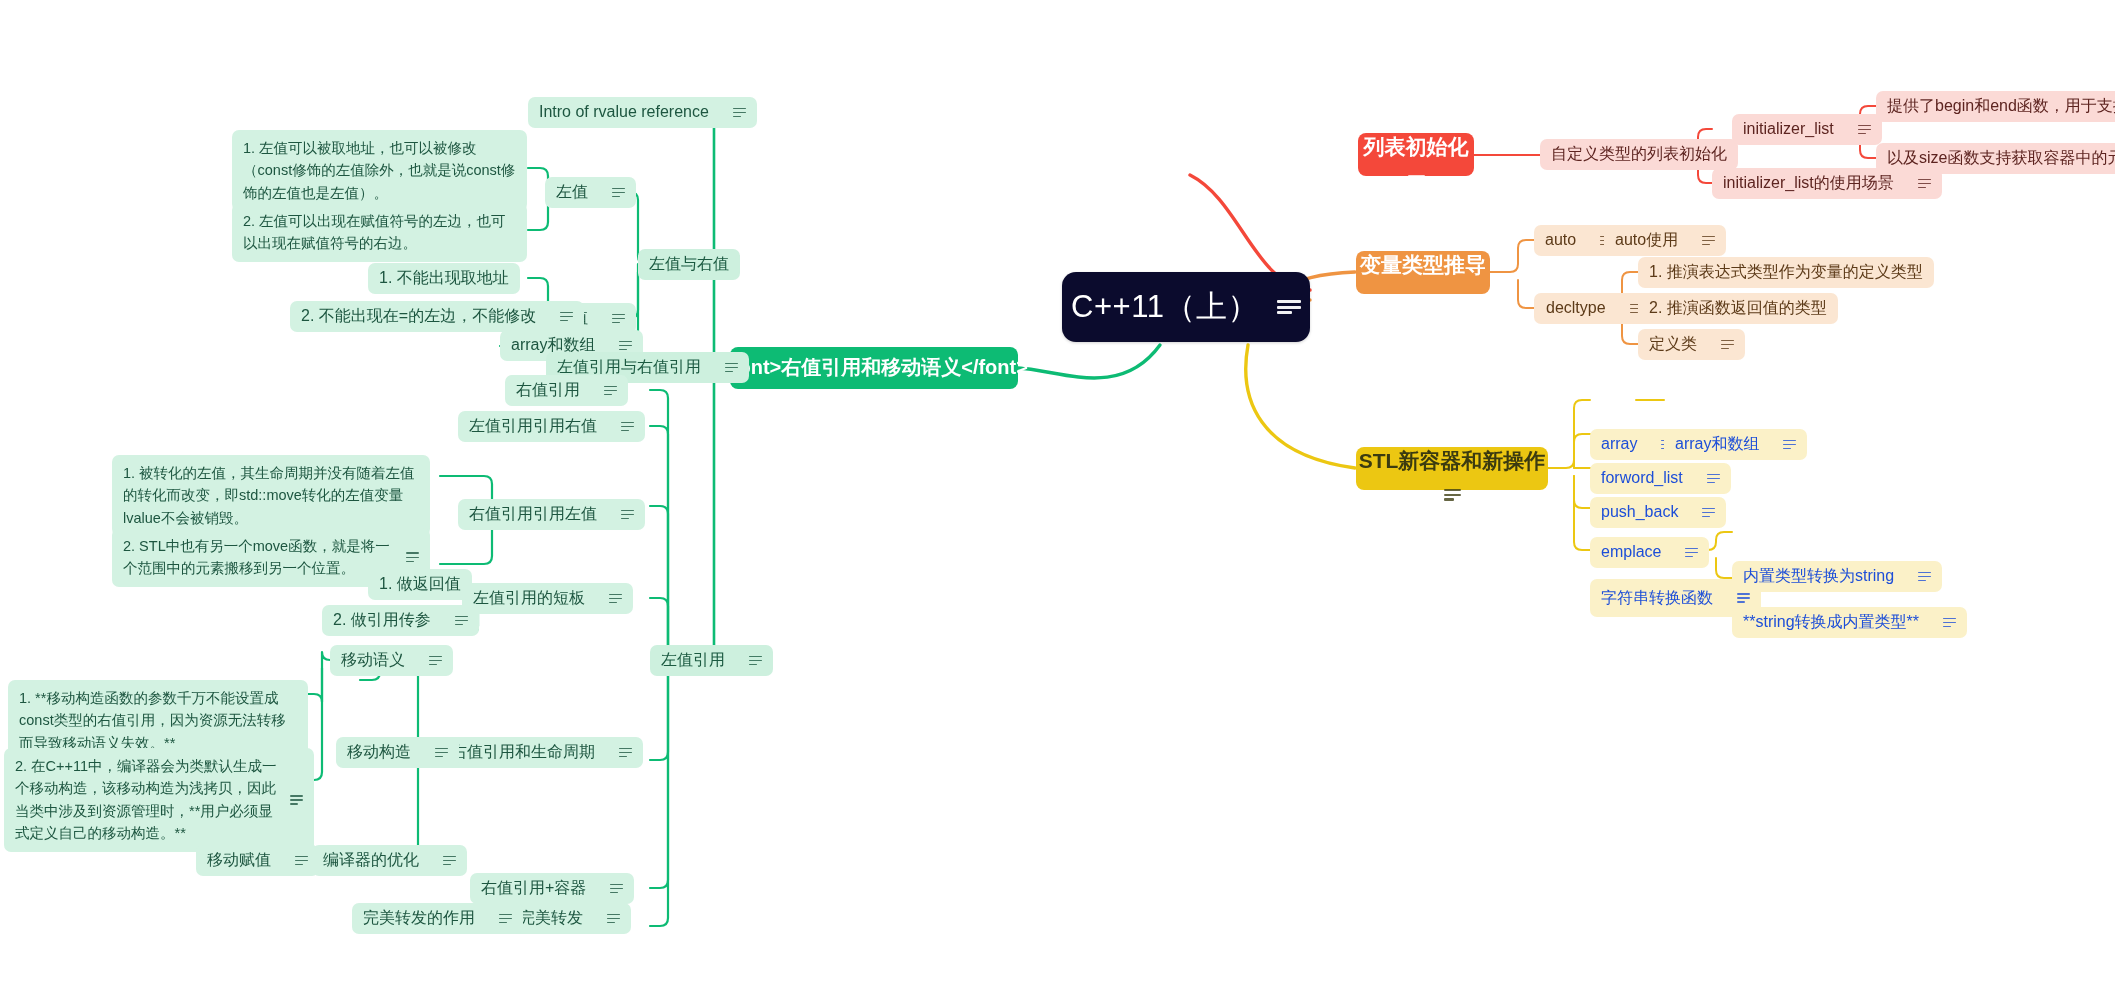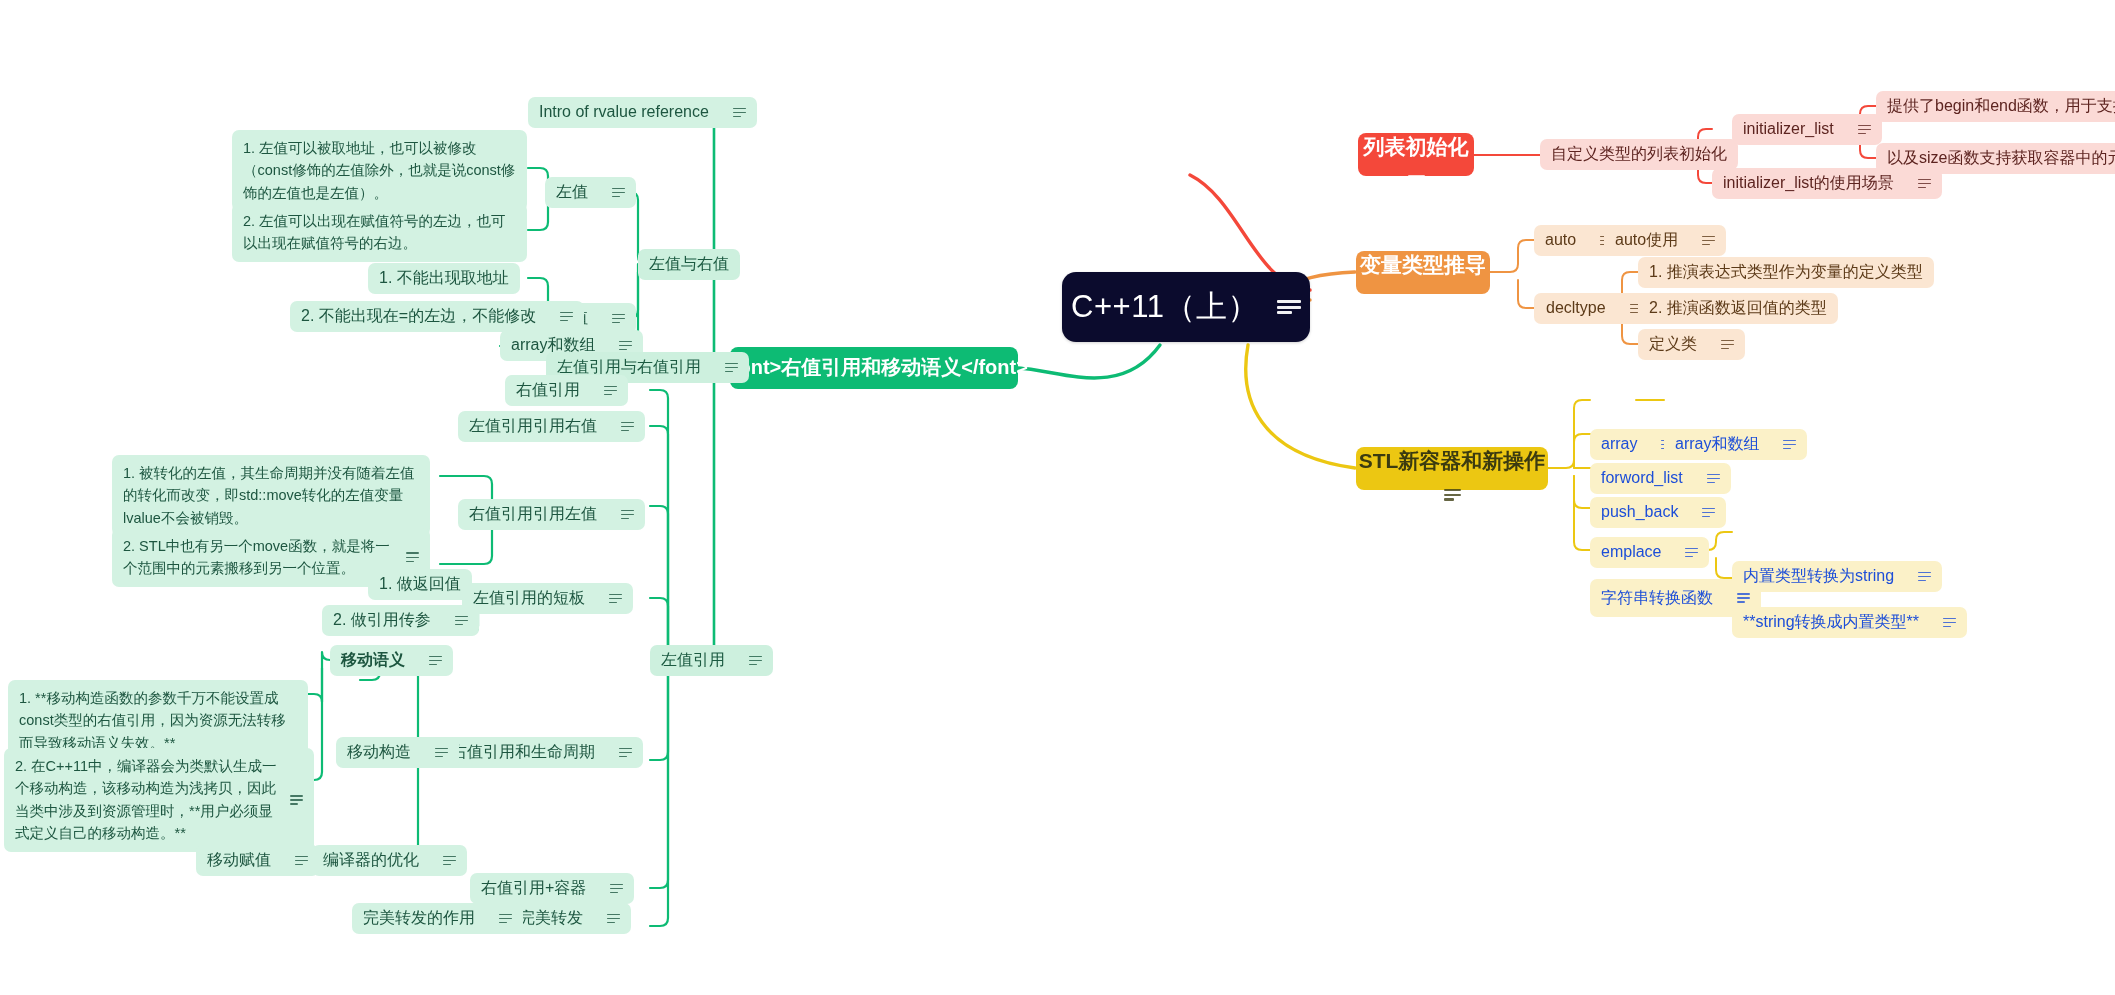--- a/index.html
+++ b/index.html
@@ -445,21 +445,21 @@
   </div>
   <div class="node leaf green" style="left:322px;top:605px;height:31px;">
     <span class="lbl">2. 做引用传参</span>
     <span class="mark">
         <i></i>
         <i></i>
         <i></i>
       </span>
   </div>
 
-  <div class="node leaf green" style="left:330px;top:645px;height:31px;font-weight:bold;">
+  <div class="node leaf green" style="left:330px;top:645px;height:31px;">
     <span class="lbl">移动语义</span>
     <span class="mark">
         <i></i>
         <i></i>
         <i></i>
       </span>
   </div>
   <div class="node leaf green" style="left:440px;top:737px;height:31px;">
     <span class="lbl">右值引用和生命周期</span>
     <span class="mark">

